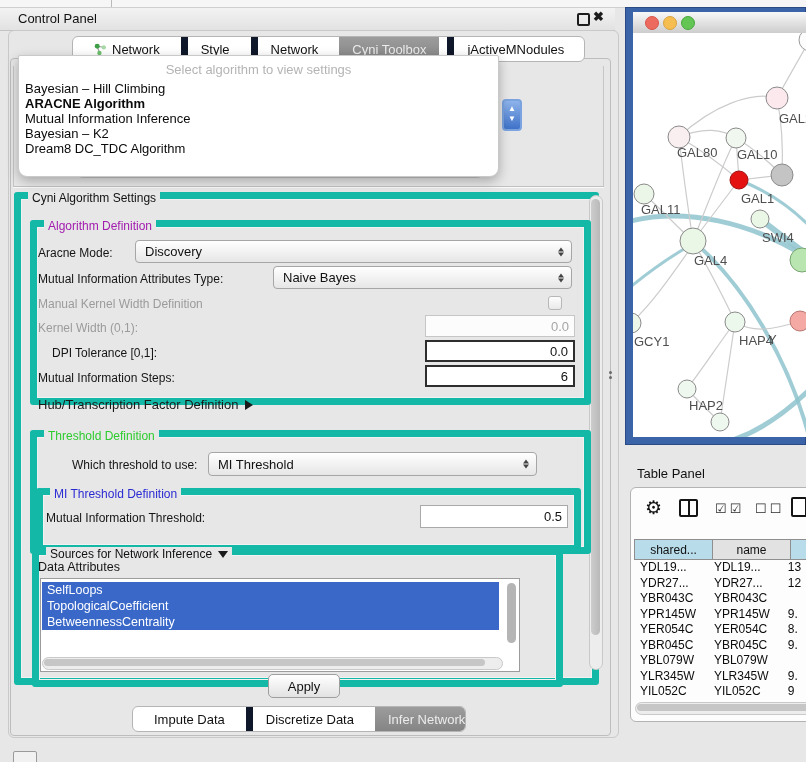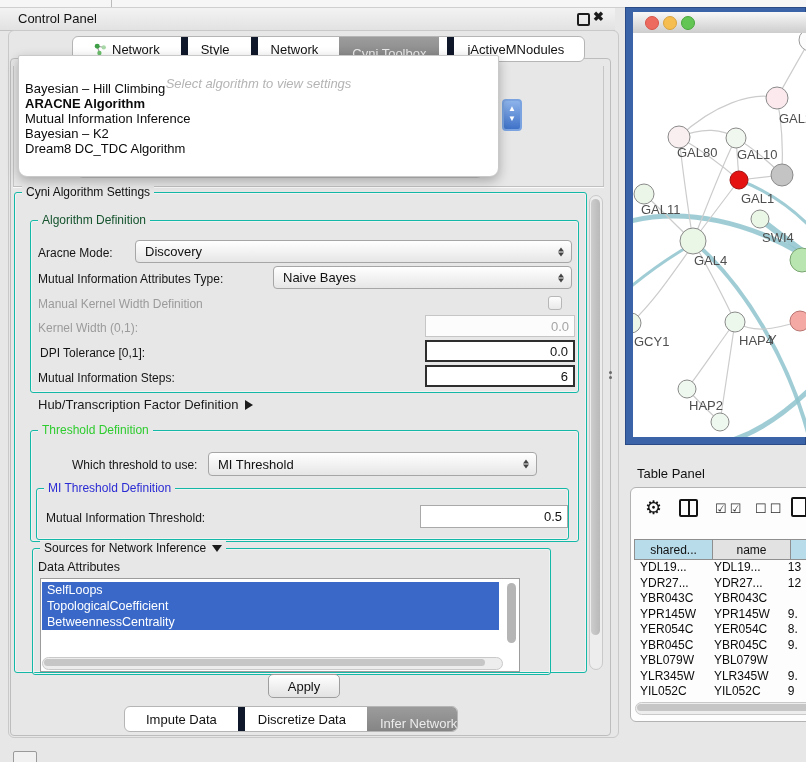--- a/index.html
+++ b/index.html
@@ -18,36 +18,36 @@
   
   .cp-border{left:8px;top:30px;width:609px;height:706px;border:1px solid #c9c9c9;border-radius:6px;}
   .content-border{left:10px;top:58px;width:599px;height:676px;border:1px solid #bdbdbd;border-radius:4px;background:#e7e7e7;}
   .vline{width:1px;background:#c6c6c6;}
   .etchline{border-top:1px solid #c0c0c0;border-bottom:1px solid #fafafa;height:0;}
   
   .pill{background:#fff;border:1px solid #b5b5b5;border-radius:6px;display:flex;align-items:stretch;overflow:hidden;z-index:10;}
   .tabbar{left:72px;top:36px;width:511px;height:24px;}
   .tab{display:flex;align-items:center;padding:0 13px;font-size:13px;color:#111;white-space:nowrap;margin-left:8px;}
   .tab+.tab{border-left:7px solid #0f172a;}
-  .tab.sel{background:linear-gradient(#9c9c9c,#858585);color:#ececec;border-left:none;align-items:flex-end;}
+  .tab.sel{background:linear-gradient(#9c9c9c,#858585);color:#ececec;border-left:none;}
   .tab .neticon{width:13px;height:13px;margin-right:5px;}
-  .bottom-tabbar{left:124px;top:706px;width:332px;height:24px;}
+  .bottom-tabbar{left:132px;top:706px;width:332px;height:24px;}
   
   .dropdown{left:18px;top:55px;width:479px;height:120px;background:#fff;border:1px solid #c9c9c9;
             border-radius:2px 2px 9px 9px;box-shadow:0 4px 12px rgba(0,0,0,.28);z-index:50;}
-  .dd-placeholder{top:20px;width:100%;text-align:center;font-size:13px;color:#b4b4b4;font-style:italic;}
+  .dd-placeholder{top:6px;width:100%;text-align:center;font-size:13px;color:#b4b4b4;}
   .dd-items{left:4px;top:25px;right:4px;}
   .dd-item{height:15px;line-height:15px;font-size:13px;color:#0a0a0a;padding-left:2px;white-space:nowrap;}
   .dd-item.bold{font-weight:bold;}
   
   .sliver-combo{left:75px;top:160px;width:408px;height:16px;border:1px solid #c5c5c5;border-radius:8px;background:#f7f7f7;z-index:3;}
   .blue-spin{left:502px;top:99px;width:16px;height:25px;border-radius:4px;border:2px solid #7aa3e0;
              background:linear-gradient(#8db3ea,#3f72c8);z-index:3;color:#fff;font-size:8px;line-height:10px;text-align:center;padding-top:3px;}
   
-  .group{border:1px solid #14b8a6;border-radius:3px;box-shadow:inset 0 0 0 1px #f2f2f2;}
+  .group{border:7px solid #14b8a6;border-radius:3px;box-shadow:inset 0 0 0 1px #f2f2f2;}
   .gtitle{position:absolute;top:-8px;left:7px;background:#e7e7e7;padding:0 4px;font-size:12px;white-space:nowrap;}
   .lbl{font-size:12px;font-weight:normal;color:#151515;white-space:nowrap;}
   .lbl.dis{color:#9b9b9b;}
   .combo{background:linear-gradient(#ffffff,#e6e6e6);border:1px solid #a6a6a6;border-radius:4px;
          font-size:13px;color:#111;display:flex;align-items:center;padding-left:9px;}
   .spin{position:absolute;right:7px;top:50%;transform:translateY(-50%);display:flex;flex-direction:column;gap:1px;}
   .spin i{display:block;width:0;height:0;border-left:3.5px solid transparent;border-right:3.5px solid transparent;}
   .spin .up{border-bottom:4px solid #444;}
   .spin .dn{border-top:4px solid #444;}
   .field{background:#fff;border:1px solid #a9a9a9;font-size:13px;color:#111;text-align:right;
@@ -149,21 +149,21 @@
 
   <div class="abs group" style="left:14px;top:192px;width:571px;height:479px;">
     <span class="gtitle" style="color:#111;">Cyni Algorithm Settings</span>
   </div>
 
   <div class="abs sb-track" style="left:589px;top:195px;width:12px;height:473px;">
     <div class="sb-thumb" style="left:1px;top:3px;width:9px;height:436px;"></div>
   </div>
 
   <div class="abs group" style="left:30px;top:220px;width:547px;height:171px;">
-    <span class="gtitle" style="color:#14532d;">Algorithm Definition</span>
+    <span class="gtitle" style="color:#a21caf;">Algorithm Definition</span>
   </div>
   <div class="abs lbl" style="left:38px;top:246px;">Aracne Mode:</div>
   <div class="abs combo" style="left:135px;top:240px;width:426px;height:21px;">
     <span>Discovery</span>
     <span class="spin">
         <i class="up"></i>
         <i class="dn"></i>
       </span>
   </div>
   <div class="abs lbl" style="left:38px;top:272px;">Mutual Information Attributes Type:</div>
@@ -171,21 +171,21 @@
     <span>Naive Bayes</span>
     <span class="spin">
         <i class="up"></i>
         <i class="dn"></i>
       </span>
   </div>
   <div class="abs lbl dis" style="left:38px;top:297px;">Manual Kernel Width Definition</div>
   <div class="abs checkbox" style="left:548px;top:296px;"></div>
   <div class="abs lbl dis" style="left:38px;top:321px;">Kernel Width (0,1):</div>
   <div class="abs field dis" style="left:425px;top:315px;width:143px;height:20px;">0.0</div>
-  <div class="abs lbl" style="left:40px;top:346px;">DPI Tolerance [0,1]:</div>
+  <div class="abs lbl" style="left:52px;top:346px;">DPI Tolerance [0,1]:</div>
   <div class="abs field strong" style="left:425px;top:340px;width:141px;height:18px;">0.0</div>
   <div class="abs lbl" style="left:38px;top:371px;text-align:center;">Mutual Information Steps:</div>
   <div class="abs field strong" style="left:425px;top:365px;width:141px;height:18px;">6</div>
 
   <div class="abs" style="left:38px;top:397px;font-size:13px;color:#1a1a1a;display:flex;align-items:center;">
     <span>Hub/Transcription Factor Definition</span>
     <span class="tri-right"></span>
   </div>
 
   <div class="abs group" style="left:30px;top:430px;width:547px;height:110px;">

